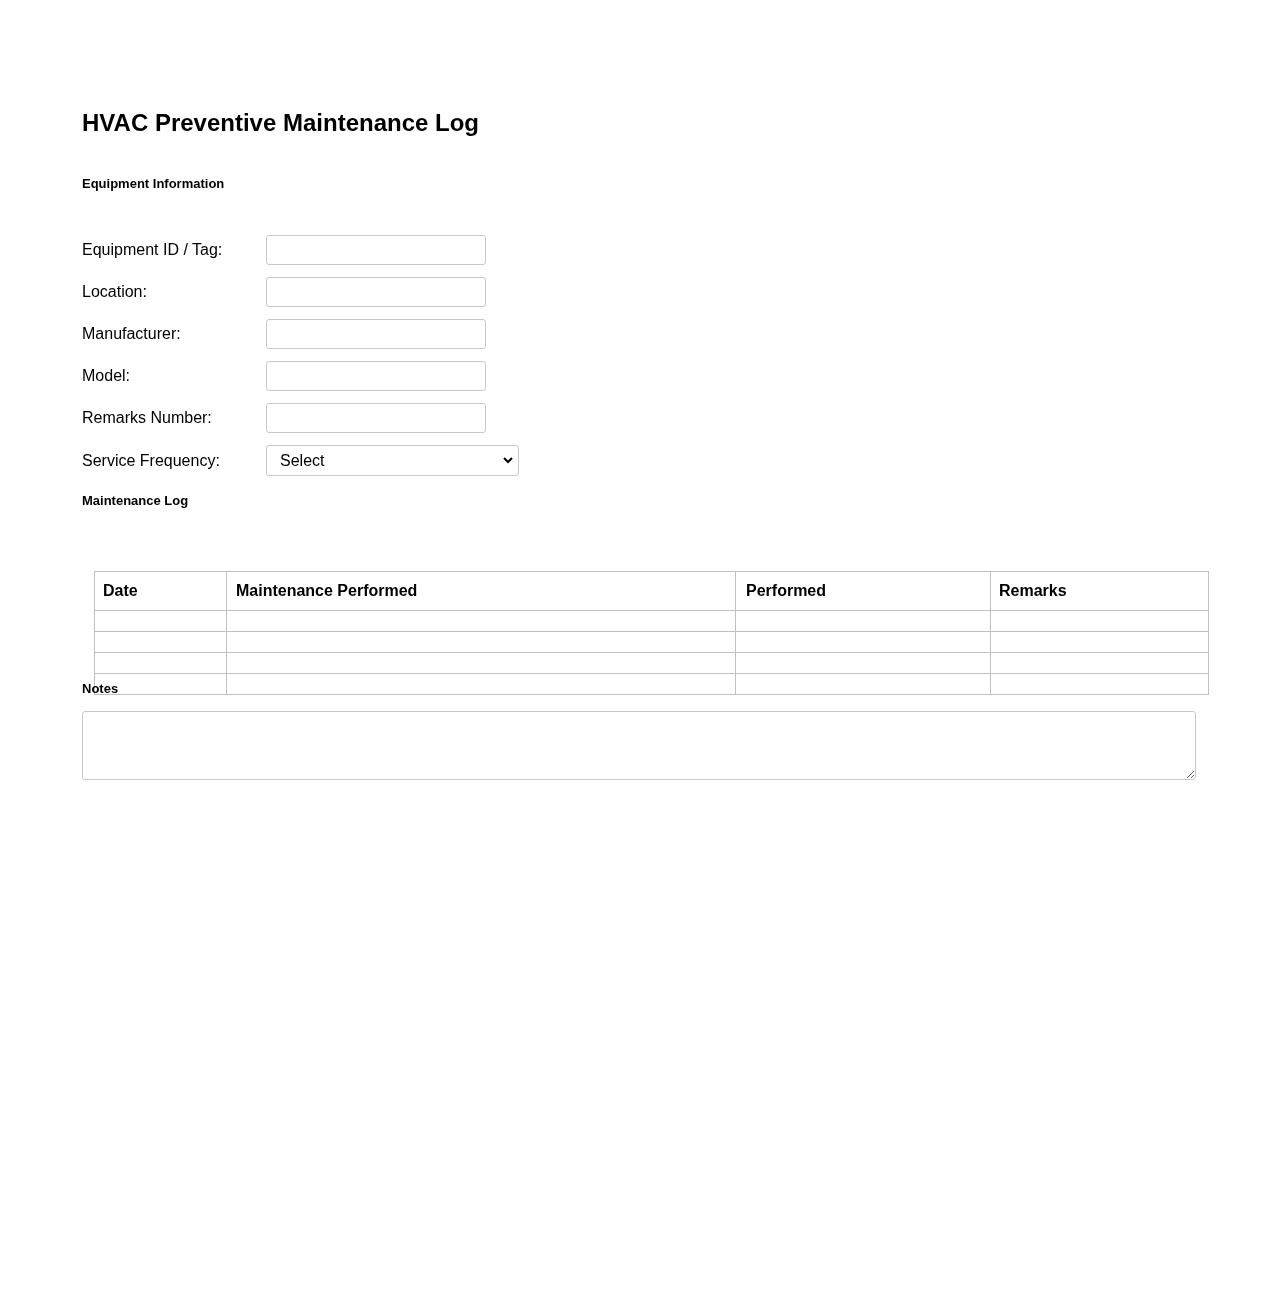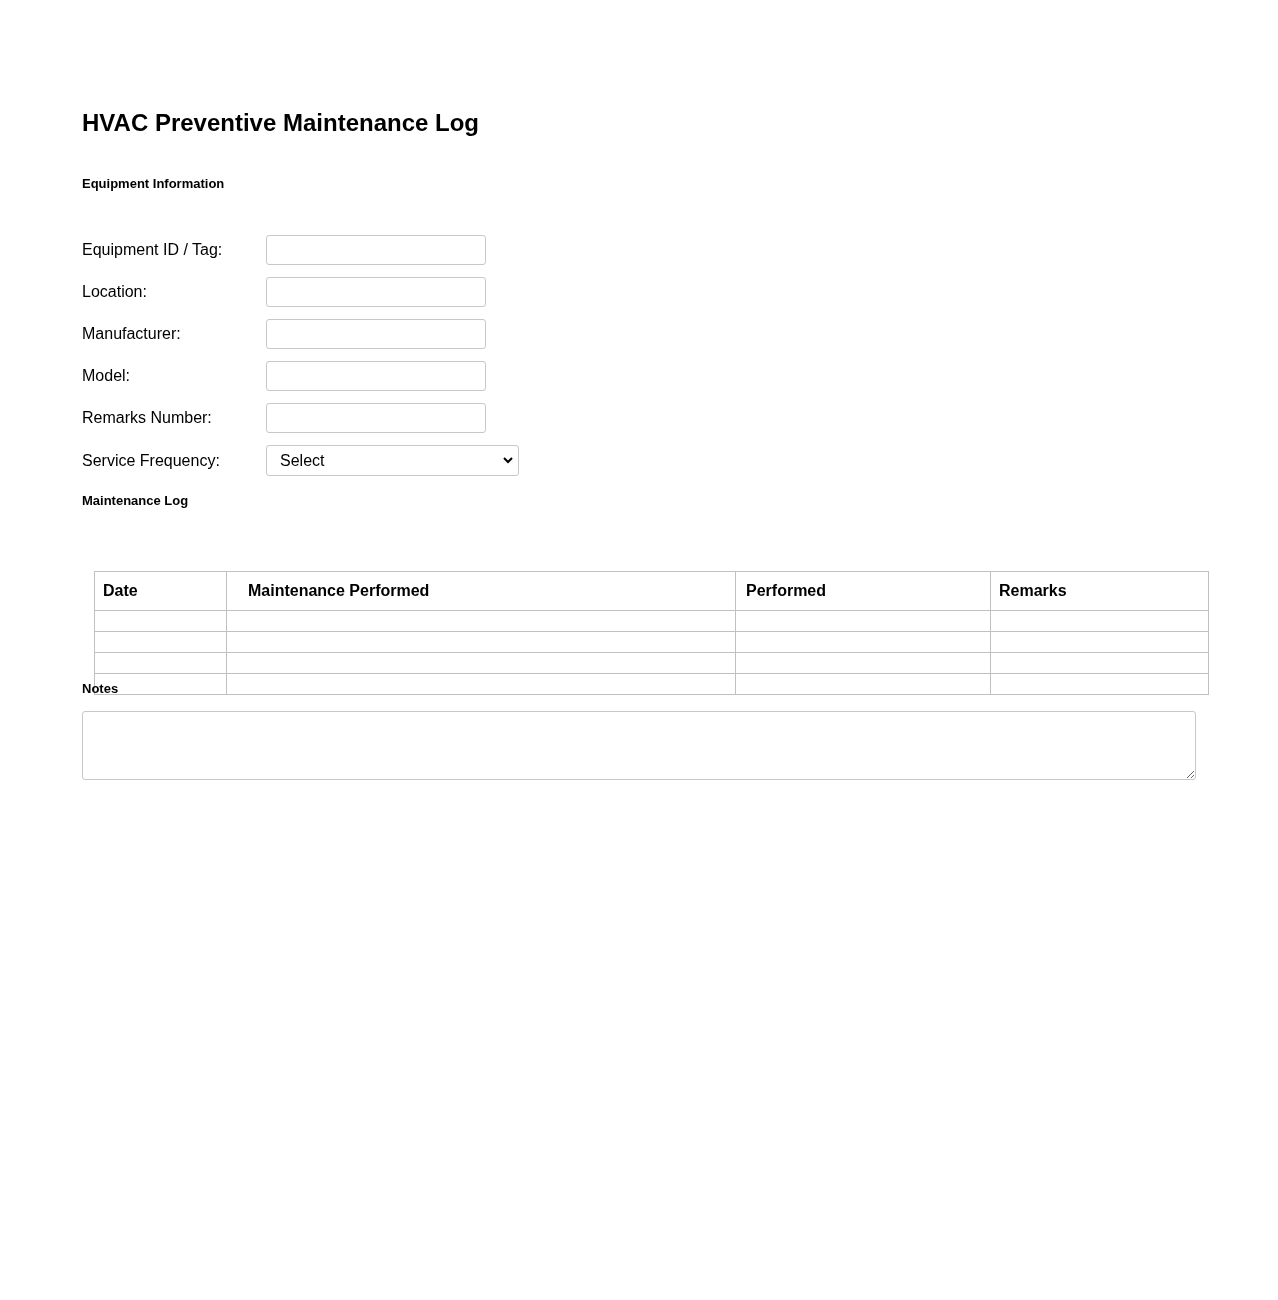--- a/index.html
+++ b/index.html
@@ -182,21 +182,21 @@
   <table class="log">
     <colgroup>
       <col style="width:132px">
       <col style="width:509px">
       <col style="width:255px">
       <col style="width:218px">
     </colgroup>
     <thead>
       <tr>
         <th>Date</th>
-        <th style="padding-left:21px;">Maintenance Performed</th>
+        <th style="padding-left:9px;">Maintenance Performed</th>
         <th style="padding-left:10px;">Performed</th>
         <th>Remarks</th>
       </tr>
     </thead>
     <tbody>
       <tr>
         <td></td>
         <td></td>
         <td></td>
         <td></td>

